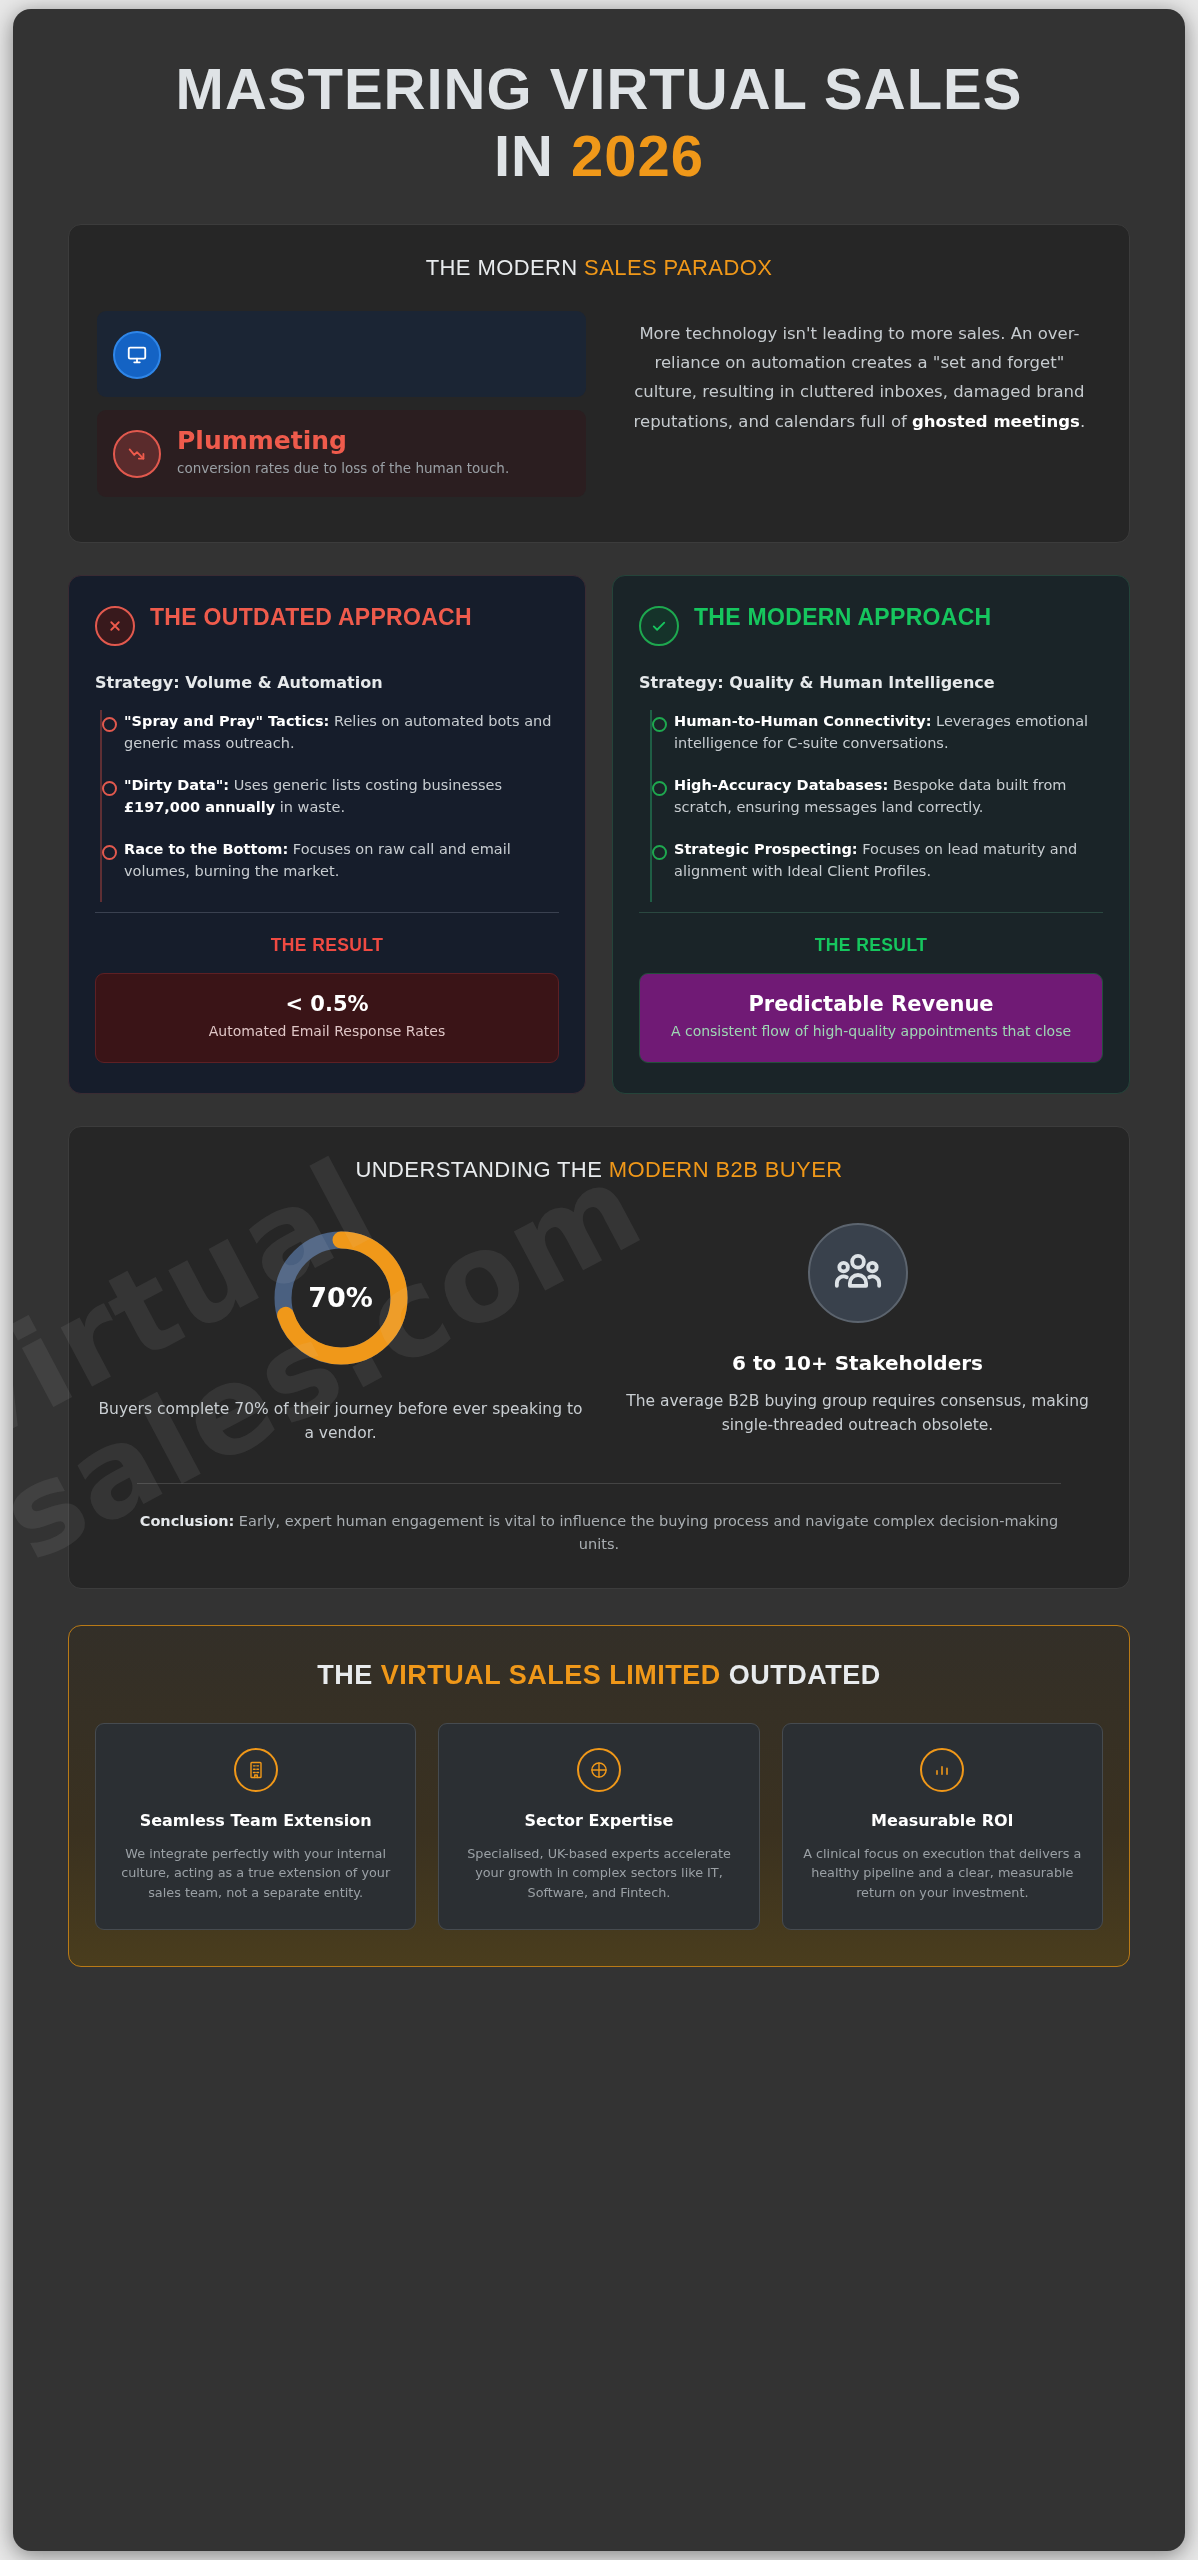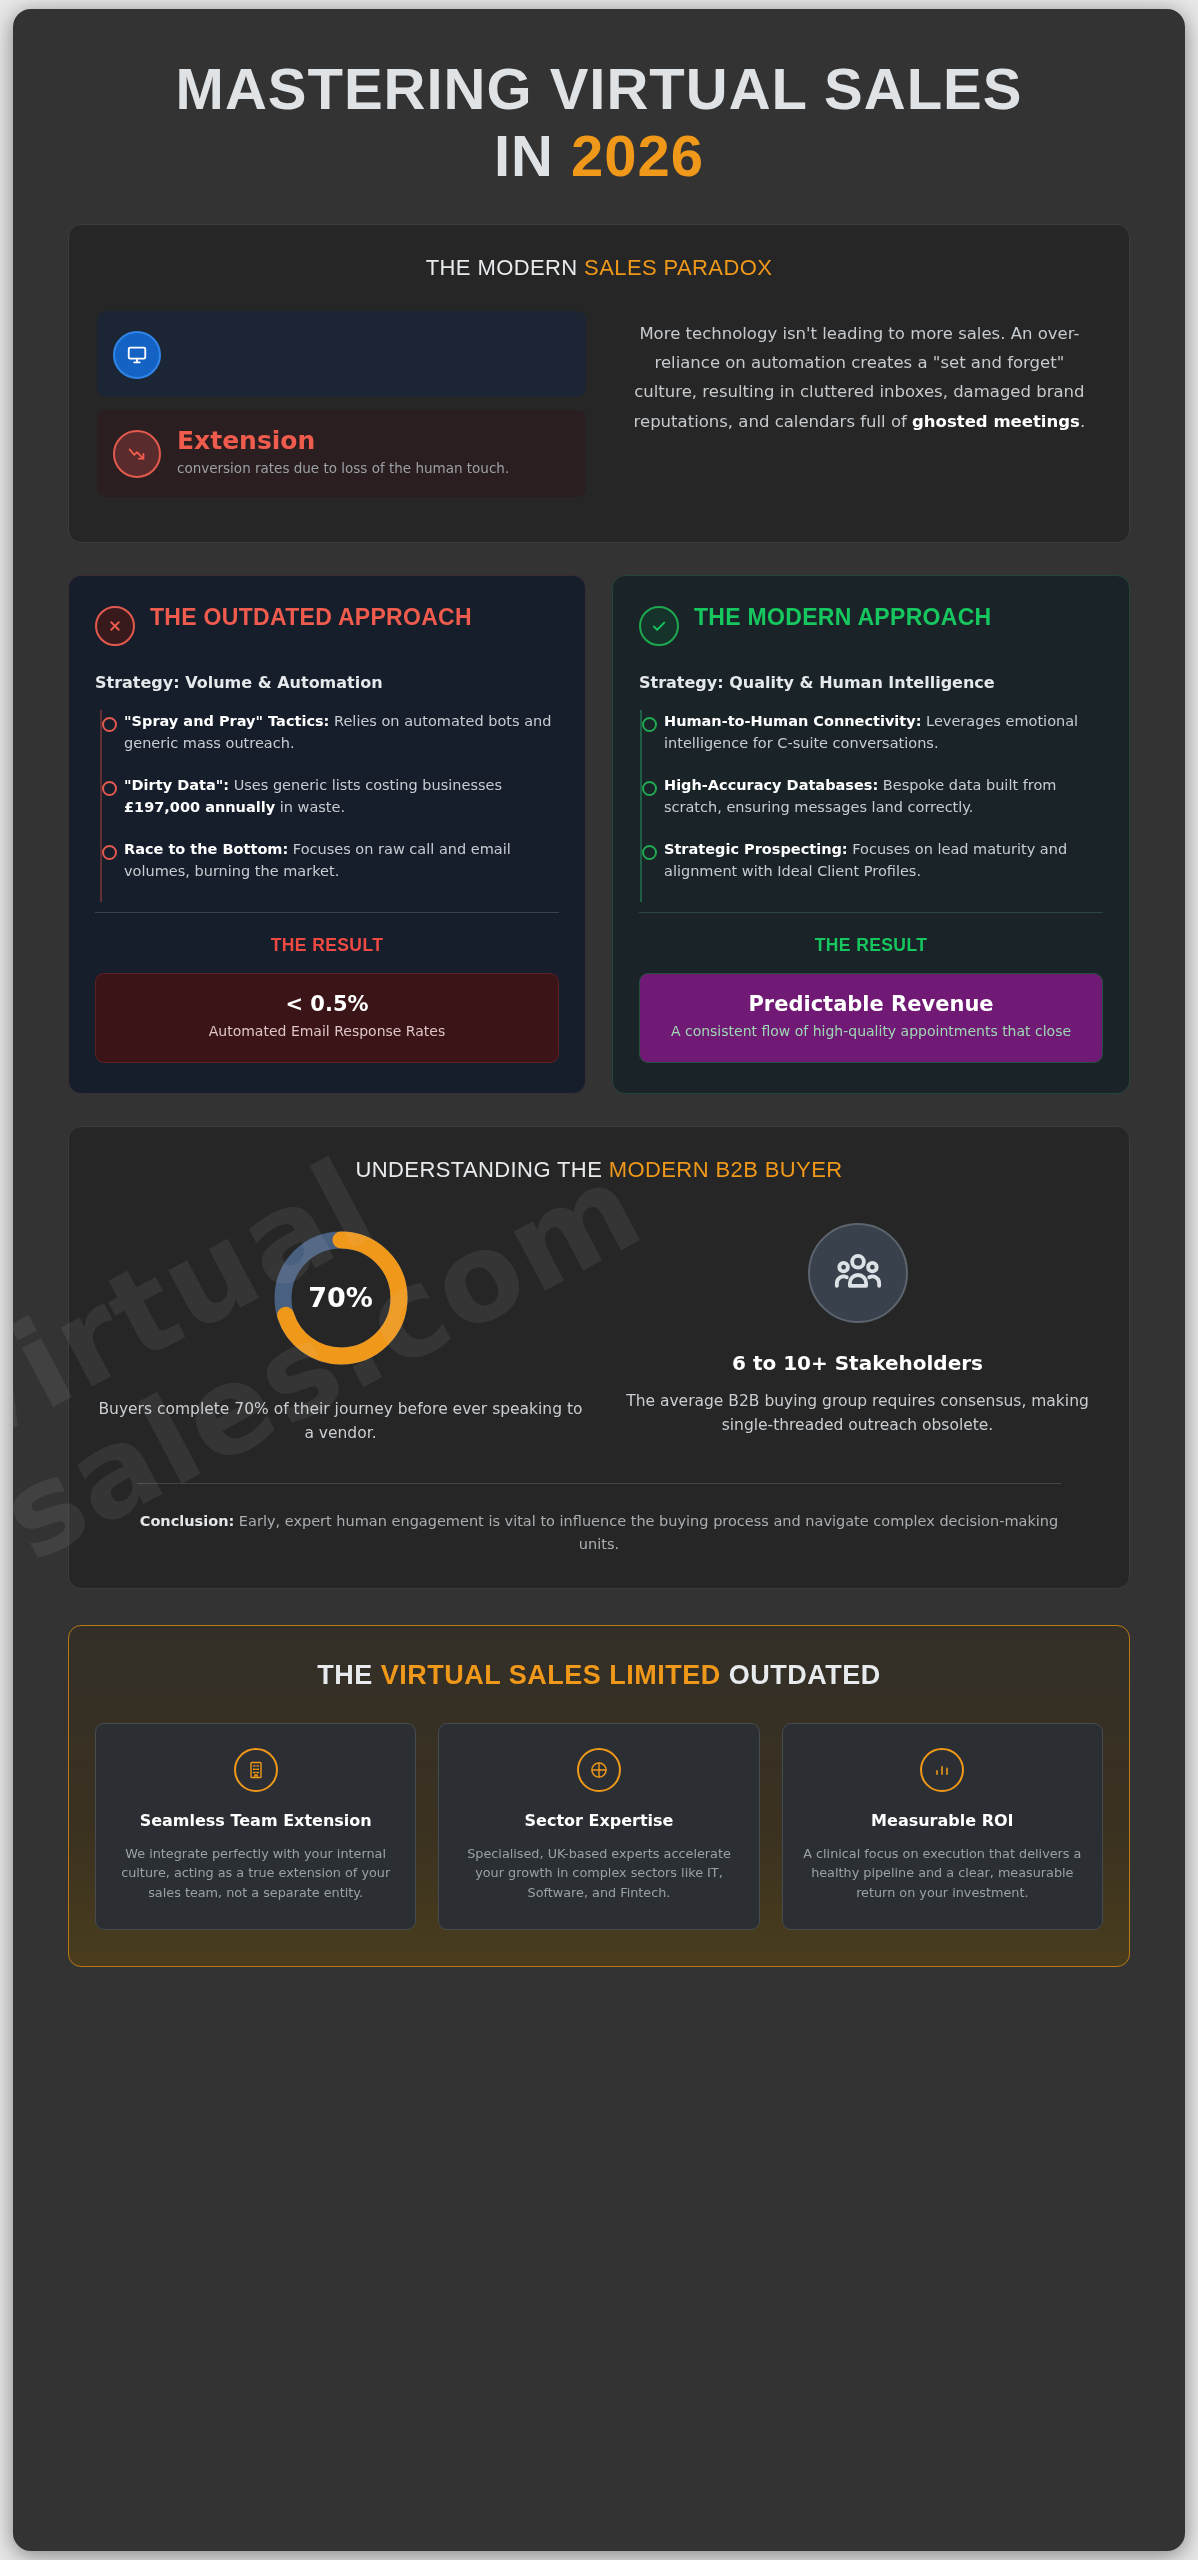--- a/index.html
+++ b/index.html
@@ -169,21 +169,21 @@
     content: "";
     position: absolute;
     left: 0; top: 7px;
     width: 11px; height: 11px;
     border-radius: 50%;
     background: transparent;
   }
   .bullets.old .bullet::before { border: 2px solid #e2594e; }
   .bullets.new .bullet::before { border: 2px solid #1ea84f; }
   .bullets.old { position: relative; border-left: 2px solid #5f2f34; padding-left: 0; margin-left: 5px; }
-  .bullets.new { position: relative; border-left: 2px solid #1f5e45; padding-left: 0; margin-left: 1px; }
+  .bullets.new { position: relative; border-left: 2px solid #1f5e45; padding-left: 0; margin-left: 11px; }
   .bullets .bullet { padding-left: 22px; }
   .bullets .bullet::before { left: -7px; }
 
   .divider { border-top: 1px solid #3a4150; margin: 10px 0 0 0; }
   .approach.new .divider { border-top: 1px solid #2a4840; }
   .result-label {
     margin-top: 22px; text-align: center;
     font-size: 17.5px; font-weight: bold; letter-spacing: 0.4px;
     font-family: "Liberation Sans", sans-serif;
   }
@@ -304,21 +304,21 @@
             </div>
 
             <div class="stat-card red">
               <div class="stat-icon red">
                 <svg width="22" height="22" viewBox="0 0 24 24" fill="none" stroke="#ef5b4c" stroke-width="2" stroke-linecap="round" stroke-linejoin="round">
                   <path d="M4 7l5 6 3-3 7 7"></path>
                   <path d="M19 12v5h-5"></path>
                 </svg>
               </div>
               <div class="stat-txt">
-                <div class="stat-head red">Extension</div>
+                <div class="stat-head red">Plummeting</div>
                 <div class="stat-sub">conversion rates due to loss of the human touch.</div>
               </div>
             </div>
 
           </div>
 
           <div class="paradox-right">
             <span>More technology isn't leading to more sales. An over-reliance on automation creates a "set and forget" culture, resulting in cluttered inboxes, damaged brand reputations, and calendars full of </span><b>ghosted meetings</b><span>.</span>
           </div>
         </div>

